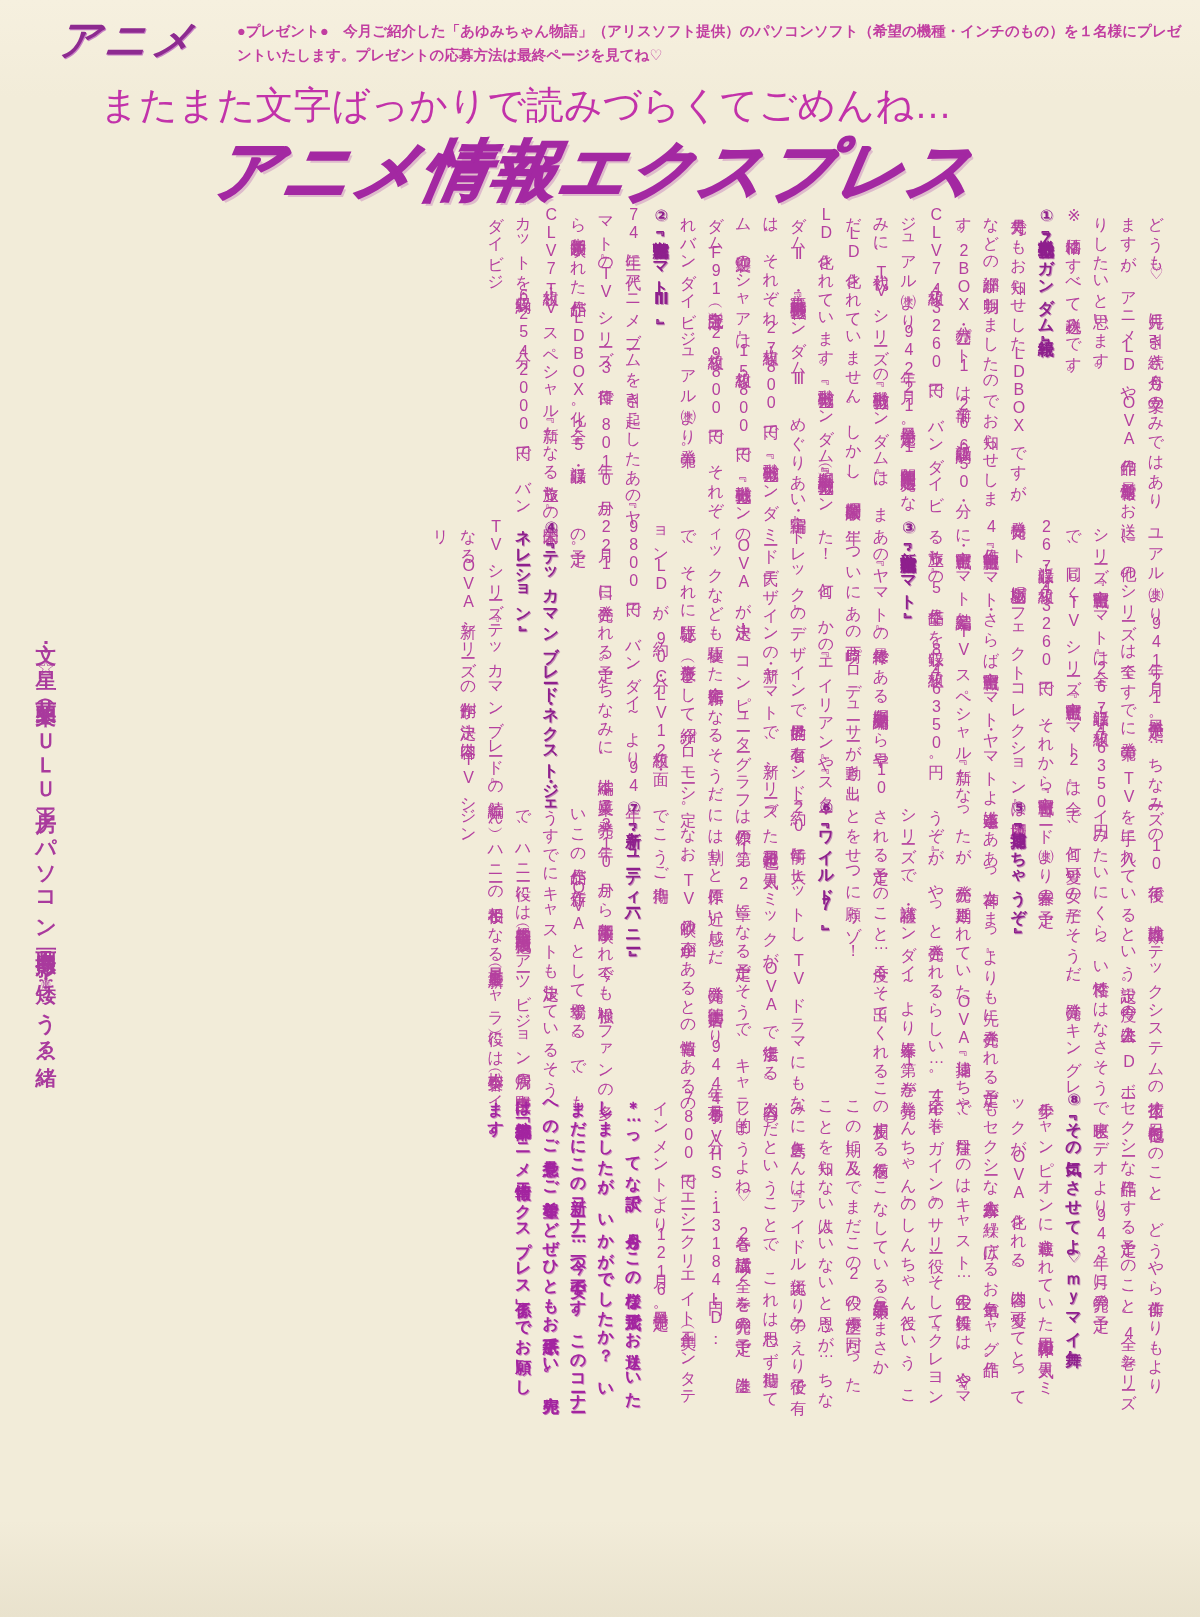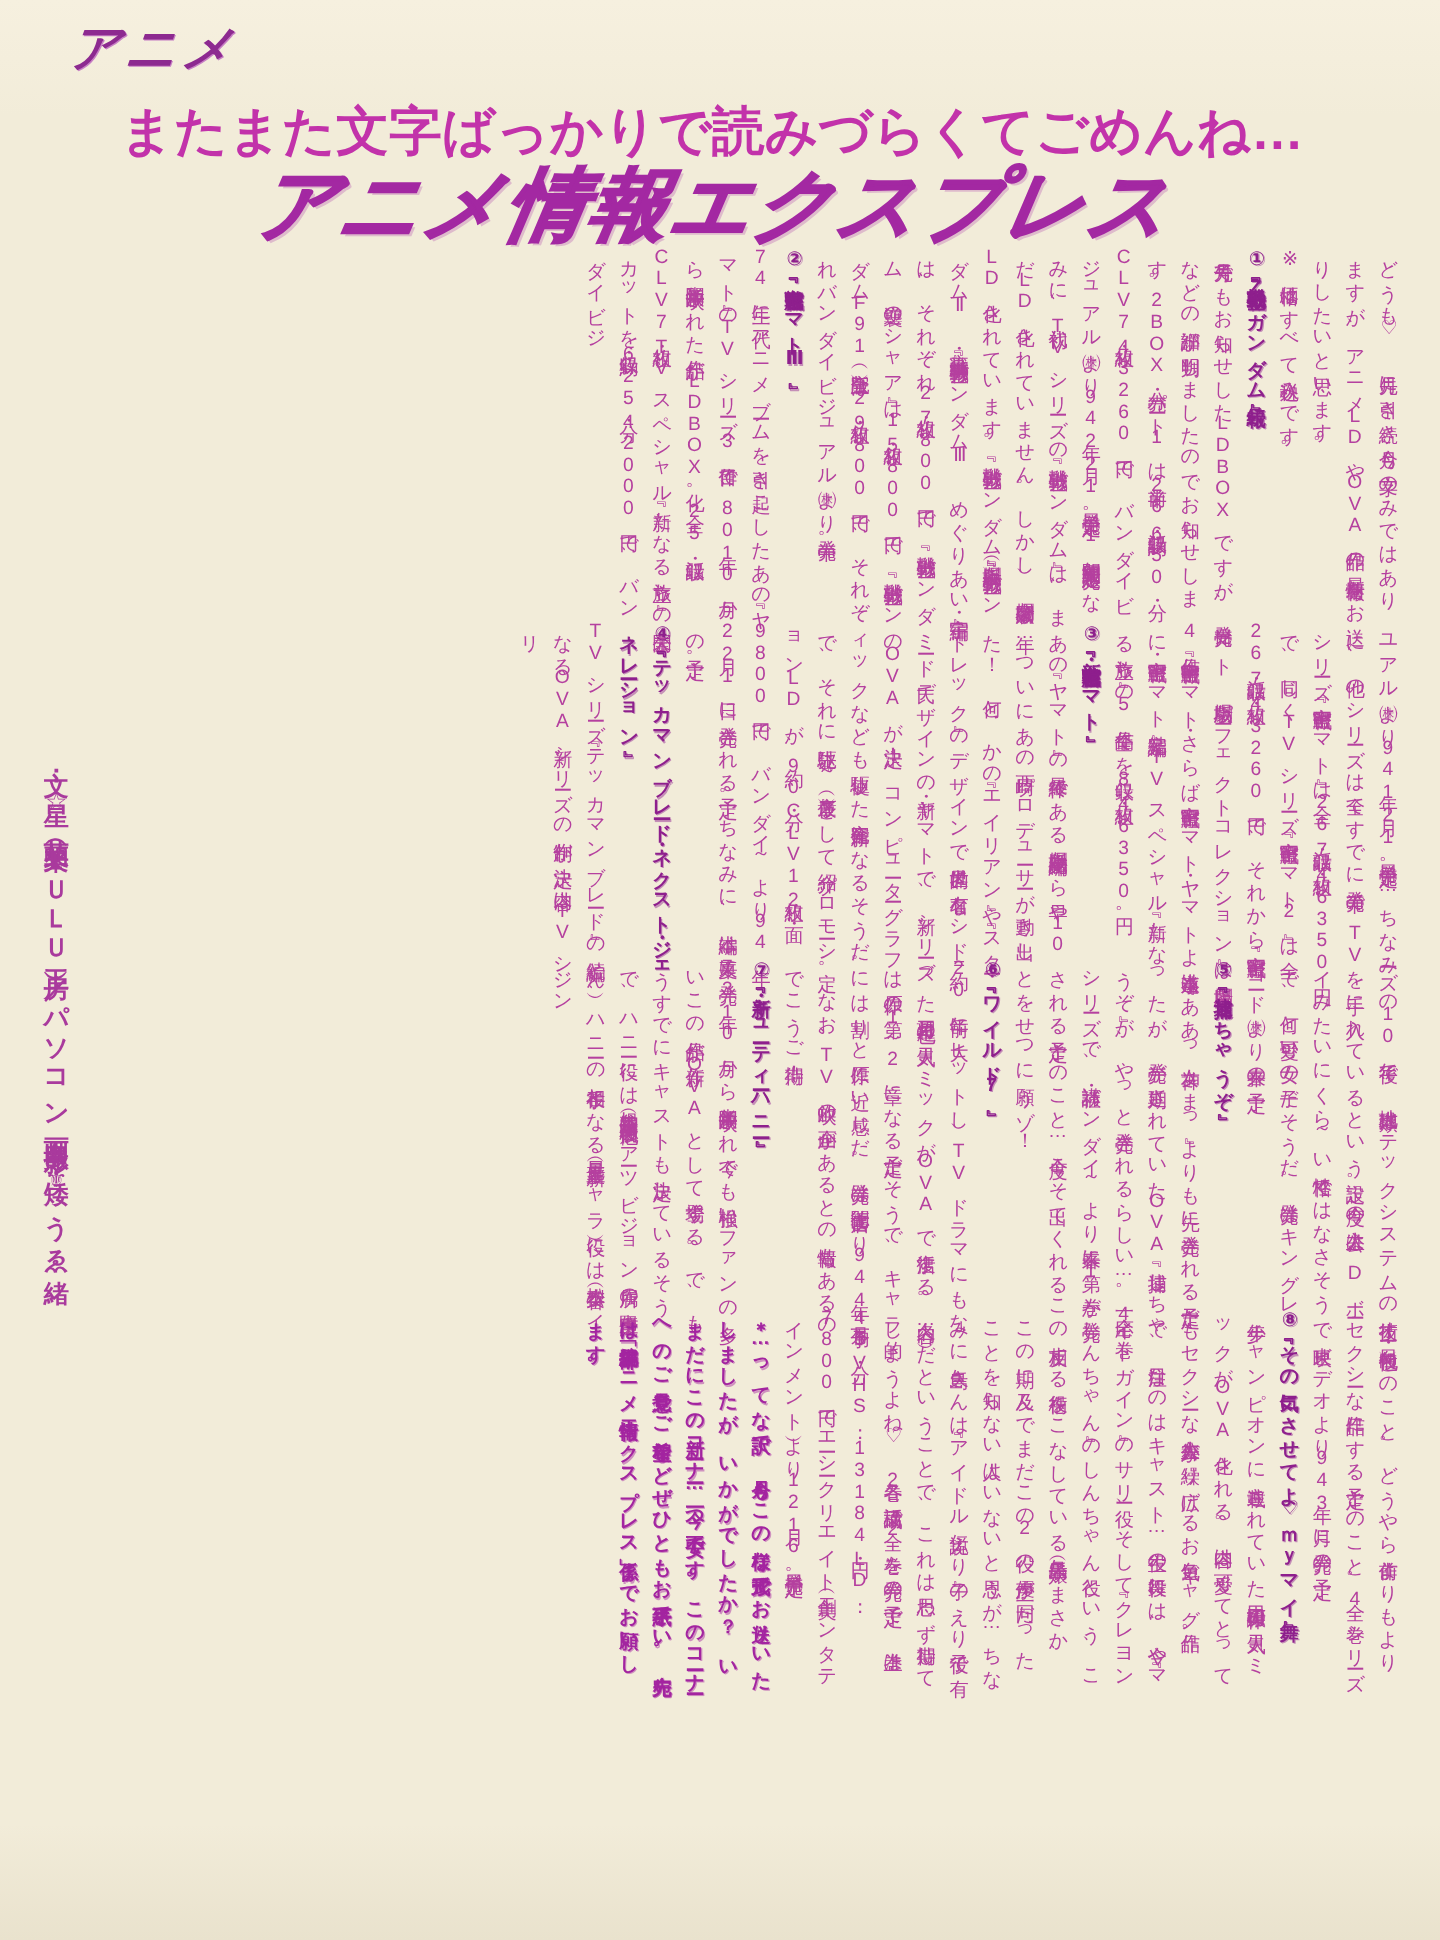--- a/index.html
+++ b/index.html
@@ -17,21 +17,21 @@
     text-shadow:1px 1px 0 #c77fc4;
     transform:skewX(-6deg);
   }
   .notice{
     position:absolute;left:237px;top:20px;width:950px;
     font-size:14.5px;line-height:1.65;font-weight:bold;
     color:#c13da1;
   }
   .headline{
     position:absolute;left:100px;top:80px;width:1000px;
-    font-size:44px;font-weight:700;letter-spacing:0px;
+    font-size:38px;font-weight:400;letter-spacing:0px;
     color:#c232aa;white-space:nowrap;
   }
   .big-title{
     position:absolute;left:215px;top:126px;
     font-size:66px;font-weight:900;font-style:italic;
     color:#a328a2;letter-spacing:2px;
     transform:skewX(-10deg);
     -webkit-text-stroke:2px #a328a2;
     text-shadow:3px 3px 0 rgba(163,40,162,.25);
     white-space:nowrap;
@@ -63,20 +63,21 @@
     color:#a93a9d;
   }
 </style>
 </head>
 <body>
 
 <div class="page">
 
   <div class="logo">アニメ</div>
 
+  <div class="notice">●プレゼント●　今月ご紹介した「あゆみちゃん物語」（アリスソフト提供）のパソコンソフト（希望の機種・インチのもの）を１名様にプレゼントいたします。プレゼントの応募方法は最終ページを見てね♡</div>
 
   <div class="headline">またまた文字ばっかりで読みづらくてごめんね…</div>
 
   <div class="big-title">アニメ情報エクスプレス</div>
 
   <div class="band" id="band1">
       <span>どうも♡　先月に引き続き今月も文字のみではありますが、アニメLDやOVA作品の最新情報をお送りしたいと思います。</span>
       <span>※価格はすべて税込みです。</span>
       <span class="h">①『機動戦士Zガンダム』続報</span>
       <span>先月号でもお知らせしたLDBOXですが、発売日などの詳細が判明しましたのでお知らせします。2BOX分売・パート1は前半26話収録・約650分・CLV7枚組・43260円で、バンダイビジュアル㈱より94年2月21日発売予定。（1年間期間限定販売）ちなみに、初代TVシリーズの『機動戦士ガンダム』は、まだLD化されていません。しかし、劇場公開版はLD化されています。『機動戦士ガンダム』（劇場版）『機動戦士ガンダムⅡ　哀・戦士編』『機動戦士ガンダムⅢ　めぐりあい・宇宙編』は、それぞれ2枚組・7800円で、『機動戦士ガンダム　逆襲のシャア』は1枚組・5800円で、『機動戦士ガンダムF91（完全版）』は2枚組・9800円で、それぞれバンダイビジュアル㈱より発売中。</span>

